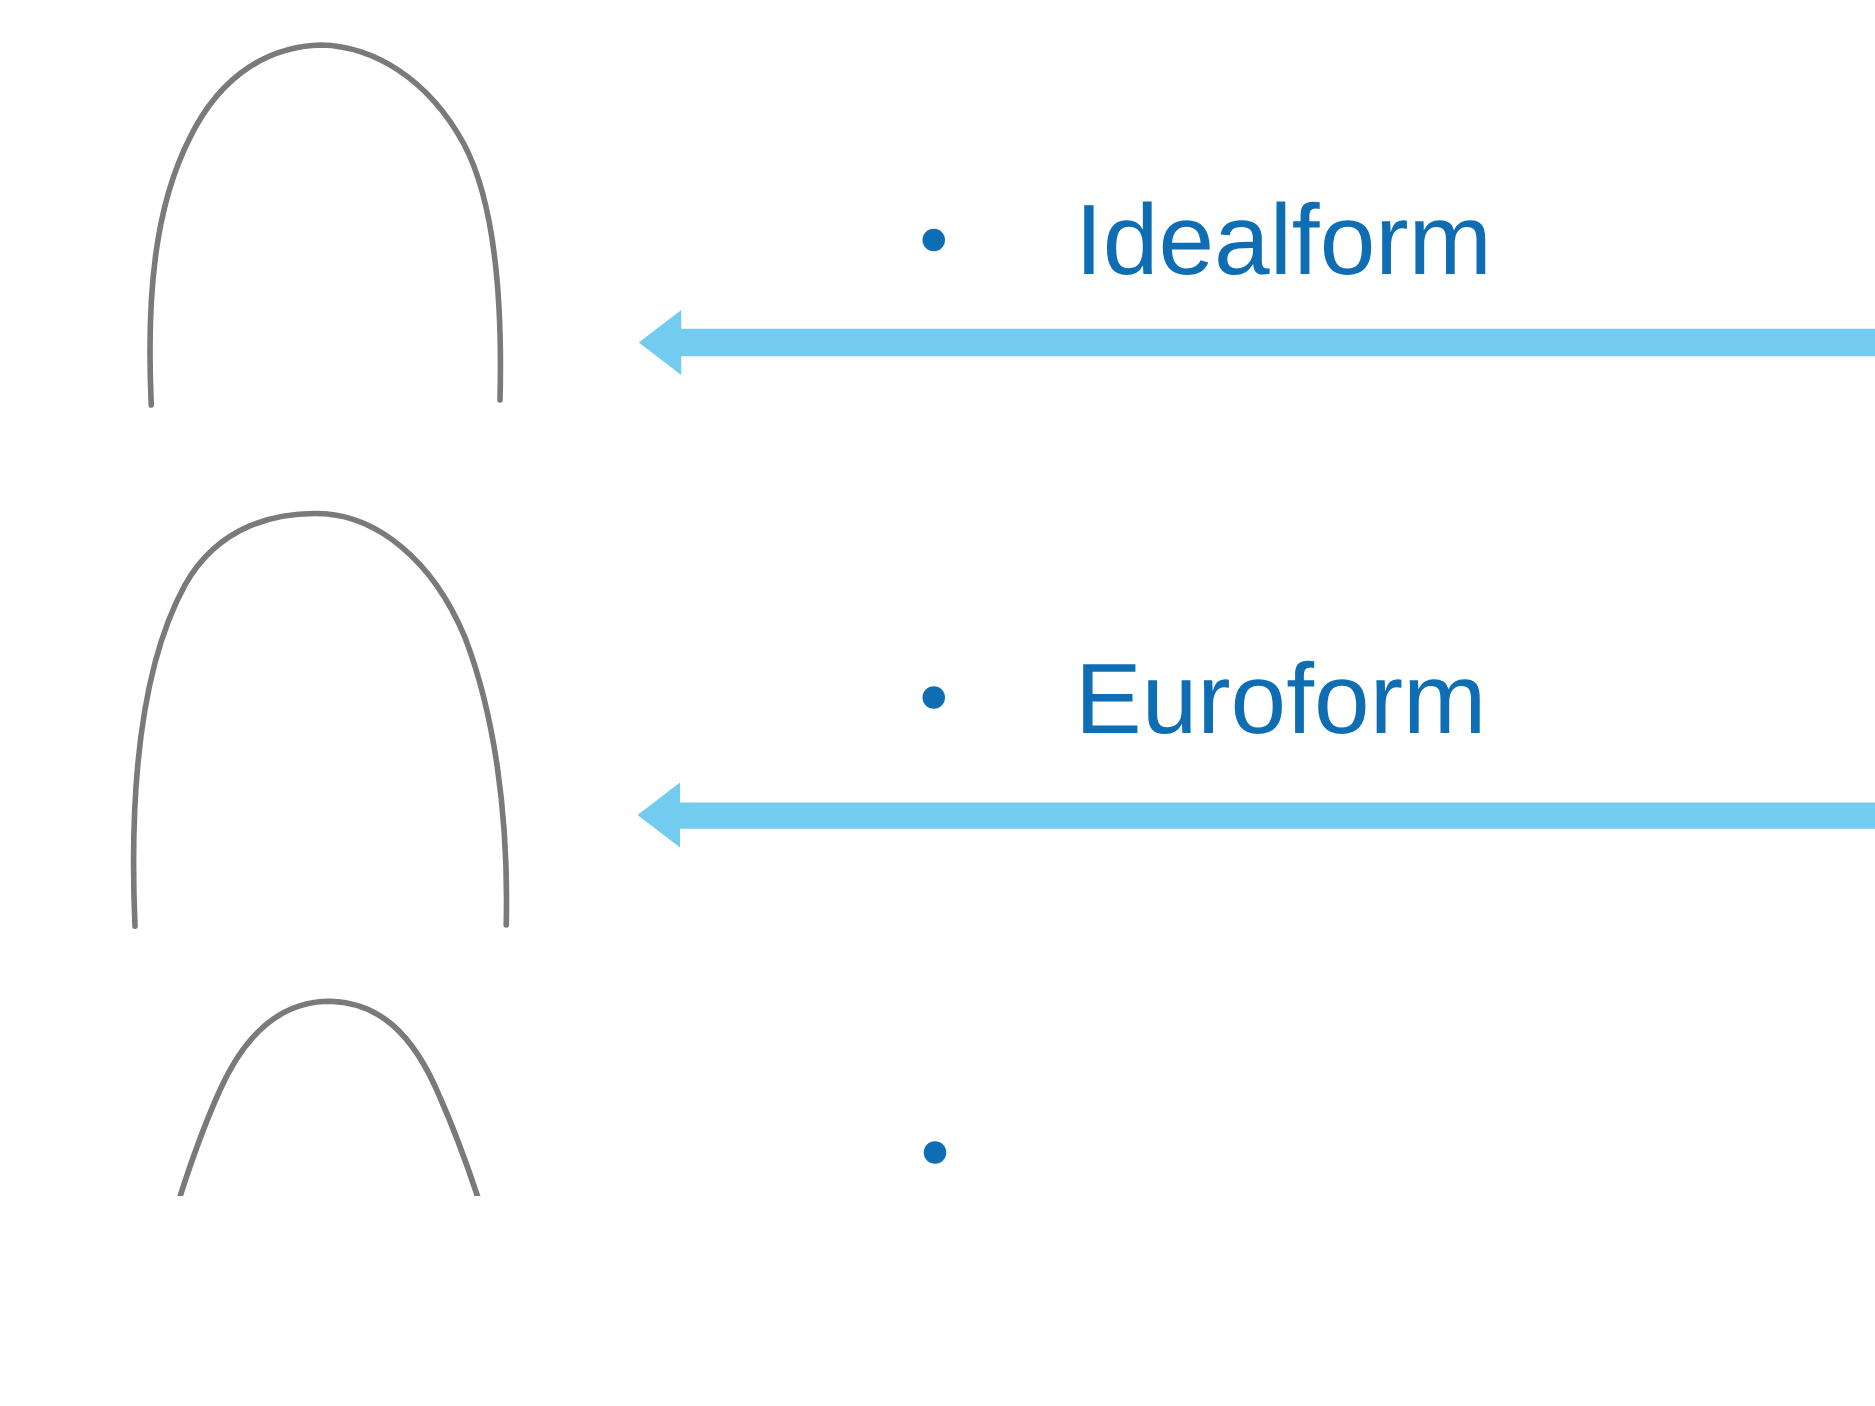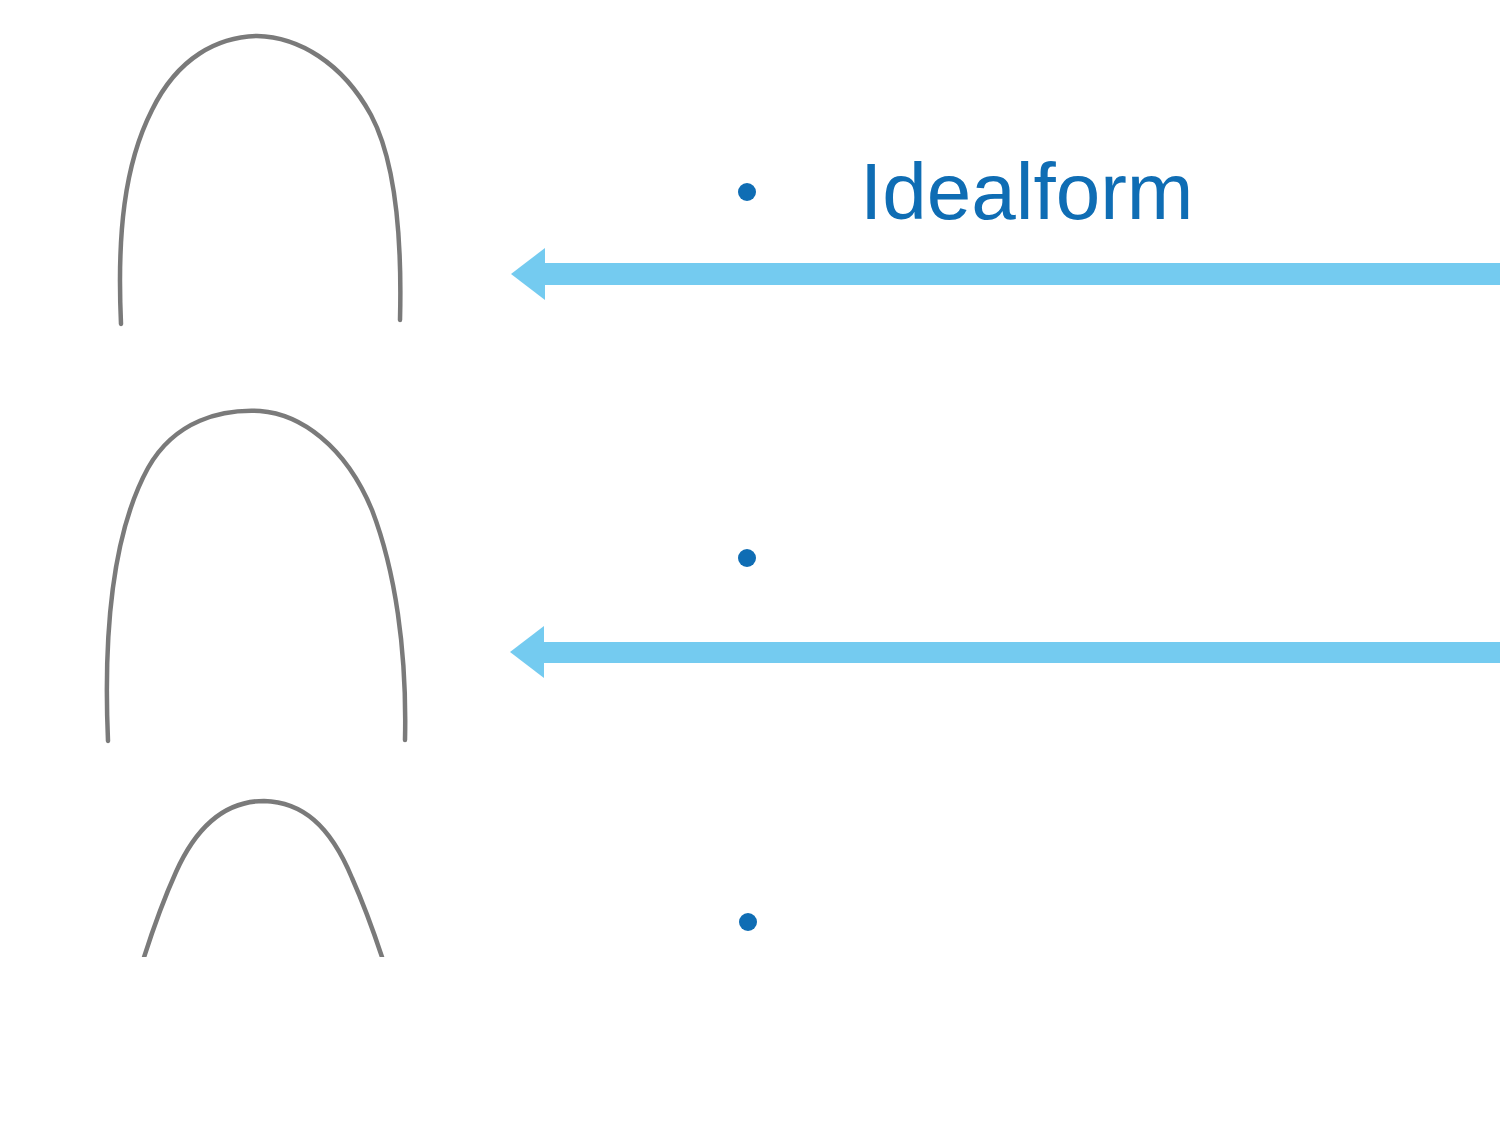--- a/index.html
+++ b/index.html
@@ -87,20 +87,21 @@
   <div class="label label-1">Idealform</div>
   <div>
     <div class="arrow-head head-1"></div>
     <div class="arrow-shaft shaft-1"></div>
   </div>
 
   <svg class="wire wire-2" width="335" height="365" viewBox="90 395 335 365">
     <path class="wire-path" d="M 108 741 C 103 625, 114 530, 148 468 C 175 420, 222 409, 260 411 C 300 414, 345 445, 372 510 C 395 570, 407 650, 405 740"></path>
   </svg>
   <div class="bullet bullet-2"></div>
+  <div class="label label-2">Euroform</div>
   <div>
     <div class="arrow-head head-2"></div>
     <div class="arrow-shaft shaft-2"></div>
   </div>
 
   <svg class="wire wire-3" width="345" height="325" viewBox="90 785 345 325">
     <path class="wire-path" d="M 108 1090 C 128 1005, 152 925, 176 872 C 198 823, 228 801, 264 801 C 302 802, 330 825, 352 878 C 376 932, 400 1010, 421 1092"></path>
   </svg>
   <div class="bullet bullet-3"></div>
   <div>

